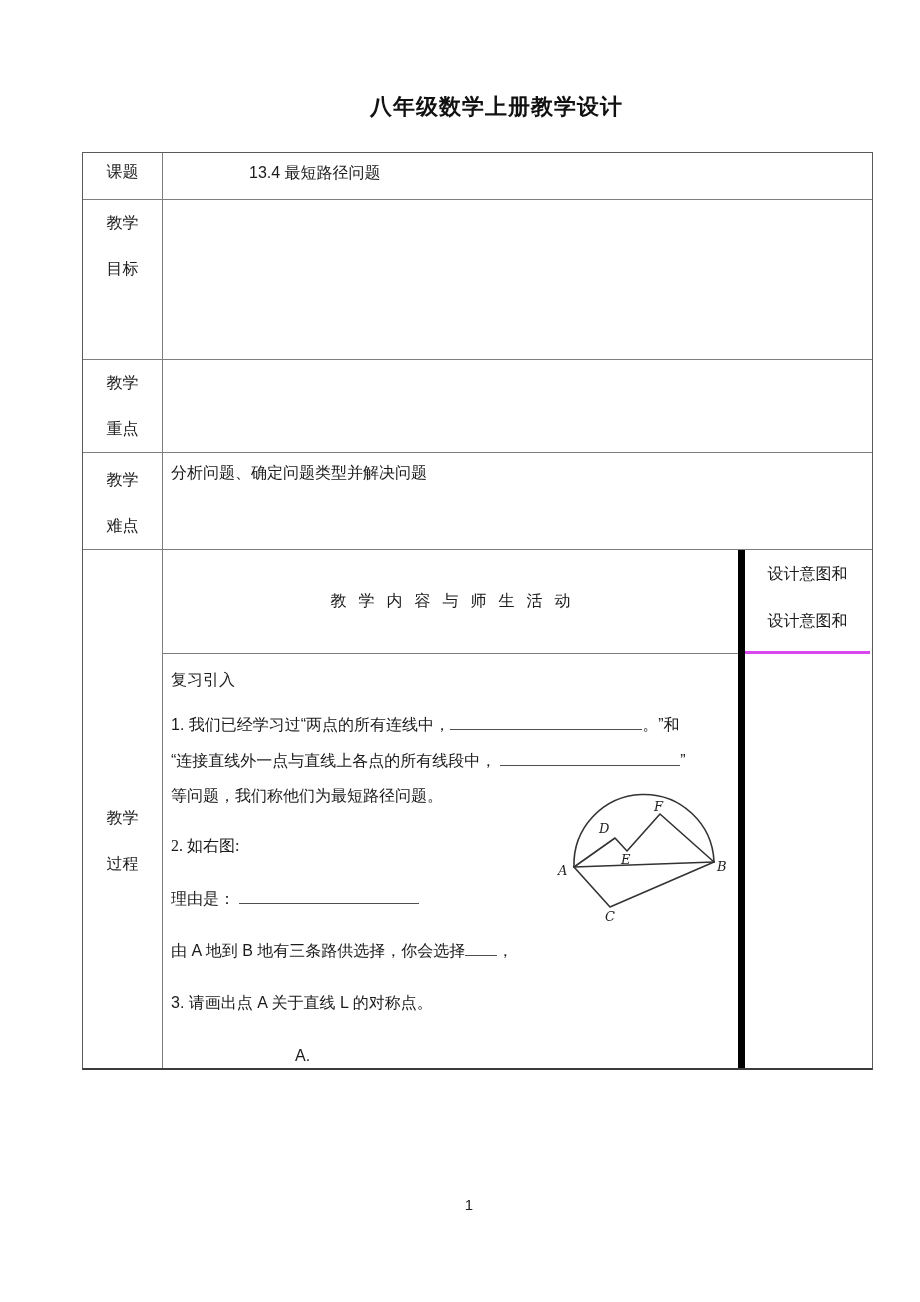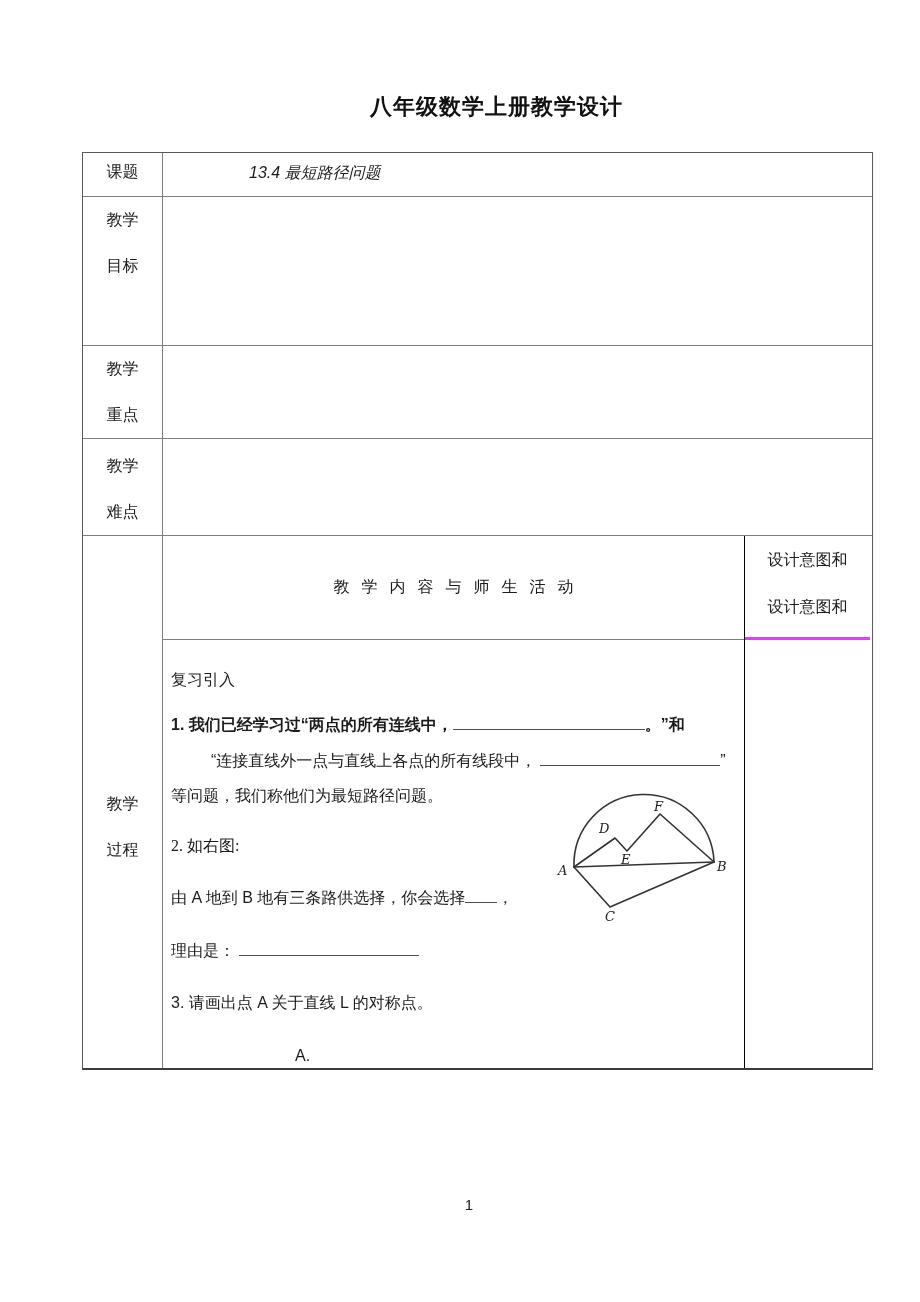--- a/index.html
+++ b/index.html
@@ -24,46 +24,46 @@
   .label-cell{
     width:80px;min-width:80px;box-sizing:border-box;border-right:1px solid #7e7e7e;
     text-align:center;line-height:46px;
   }
   .r1{height:52px;}
   .r2{height:177px;}
   .r3{height:102px;}
   .r4{height:103px;}
   .r1 .label-cell{line-height:24px;padding-top:7px;}
   .r4 .label-cell{padding-top:4px;}
-  .content-cell{flex:1;box-sizing:border-box;padding:0 8px;font-style:italic;}
+  .content-cell{flex:1;box-sizing:border-box;padding:0 8px;}
   .topic-value{padding-top:8px;line-height:24px;padding-left:86px;}
   .obj-item1{margin-top:6px;line-height:24px;white-space:nowrap;}
   .obj-item2{margin-top:57px;line-height:35px;}
   .obj-item2 .l2{padding-left:6px;}
   .kp-value{padding-top:29px;line-height:24px;padding-left:12px;}
   .df-value{padding-top:8px;line-height:24px;}
   
   .proc-label{line-height:46px;padding-top:245px;}
   .proc-mid{
     width:582px;min-width:582px;box-sizing:border-box;
-    border-right:1px solid #000000;display:flex;flex-direction:column;gap:14px;
+    border-right:7px solid #000000;display:flex;flex-direction:column;
   }
   .proc-right{width:125px;min-width:125px;box-sizing:border-box;text-align:center;}
   .proc-head{
     height:104px;box-sizing:border-box;border-bottom:1px solid #7e7e7e;
     display:flex;align-items:center;justify-content:center;
     letter-spacing:12px;text-indent:12px;
   }
   .right-head{
     height:104px;box-sizing:border-box;border-bottom:3px solid #d946ef;
     line-height:47px;
   }
   .proc-content{flex:1;position:relative;padding:0 0 0 8px;box-sizing:border-box;}
   .c-line{line-height:24px;white-space:nowrap;}
-  .mt14{margin-top:14px;} .mt21{margin-top:21px;font-weight:bold;} .mt12{margin-top:12px;margin-left:40px;}
+  .mt14{margin-top:14px;} .mt21{margin-top:21px;} .mt12{margin-top:12px;}
   .mt11{margin-top:11px;} .mt26{margin-top:26px;font-family:Liberation Serif, serif;} .mt28{margin-top:28px;}
   .mt29{margin-top:29px;}
   .indent-a{padding-left:124px;}
   .blank{
     display:inline-block;height:5px;border-bottom:1px solid #4f4f4f;
     vertical-align:baseline;
   }
   .b-192{width:192px;} .b-180{width:180px;margin-left:4px;} .b-32{width:32px;}
   .fig{
     position:absolute;left:387px;top:124px;width:190px;height:150px;
@@ -103,20 +103,21 @@
       <div>教学</div>
       <div>重点</div>
     </div>
   </div>
 
   <div class="trow r4">
     <div class="label-cell">
       <div>教学</div>
       <div>难点</div>
     </div>
+    <div class="content-cell df-value">分析问题、确定问题类型并解决问题</div>
   </div>
 
   <div class="trow last">
     <div class="label-cell proc-label">
       <div>教学</div>
       <div>过程</div>
     </div>
 
     <div class="proc-mid">
       <div class="proc-head">教学内容与师生活动</div>
@@ -129,26 +130,26 @@
         </div>
 
         <div class="c-line mt12">
           <span>“连接直线外一点与直线上各点的所有线段中，</span><span class="blank b-180"></span><span>”</span>
         </div>
 
         <div class="c-line mt11">等问题，我们称他们为最短路径问题。</div>
 
         <div class="c-line mt26">2.  如右图:</div>
 
+        <div class="c-line mt29">
+          <span>理由是：</span><span class="blank b-180"></span>
+        </div>
+
         <div class="c-line mt28">
           <span>由 A 地到 B 地有三条路供选择，你会选择</span><span class="blank b-32"></span><span>，</span>
-        </div>
-
-        <div class="c-line mt29">
-          <span>理由是：</span><span class="blank b-180"></span>
         </div>
 
         <div class="c-line mt28">3.  请画出点 A 关于直线 L 的对称点。</div>
 
         <div class="c-line mt29 indent-a">A.</div>
 
         <div class="fig">
           <svg width="190" height="150" viewBox="0 0 190 150">
             <path d="M 24 89 A 70 70 0 0 1 164 84"></path>
             <path d="M 24 89 L 164 84"></path>

